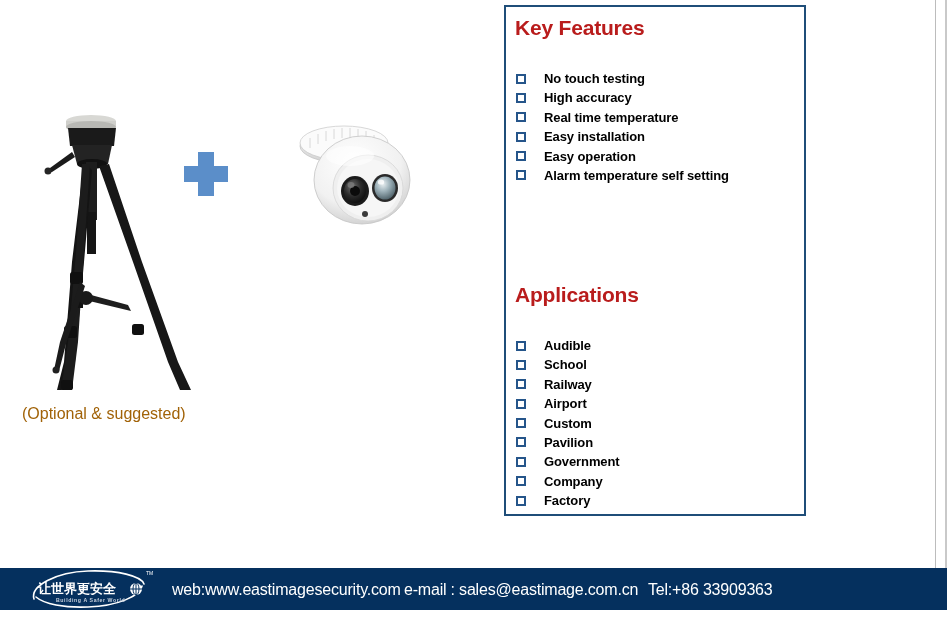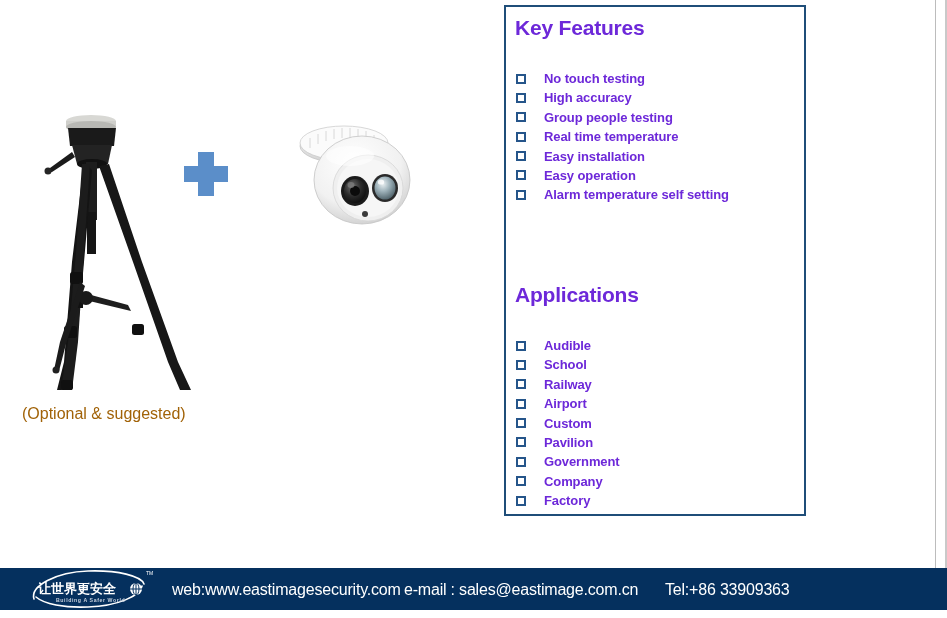--- a/index.html
+++ b/index.html
@@ -107,21 +107,21 @@
     left: 504px;
     top: 5px;
     width: 302px;
     height: 511px;
     border: 2px solid #1f4e79;
     box-sizing: border-box;
     background: #ffffff;
   }
 
   .panel-heading {
-    color: #6d28d9;
+    color: #b91c1c;
     font-size: 21px;
     font-weight: bold;
     letter-spacing: -0.2px;
   }
   .heading-key-features {
     position: absolute;
     left: 9px;
     top: 9px;
   }
   .heading-applications {
@@ -149,21 +149,21 @@
     width: 10px;
     height: 10px;
     border: 2px solid #25558a;
     box-sizing: border-box;
     flex: 0 0 auto;
     margin-right: 18px;
   }
   .check-label {
     font-size: 13px;
     font-weight: bold;
-    color: #6d28d9;
+    color: #000000;
     white-space: nowrap;
     letter-spacing: -0.1px;
   }
 
   
   #footer-bar {
     position: absolute;
     left: 0;
     top: 568px;
     width: 947px;
@@ -184,21 +184,21 @@
   .footer-text {
     position: absolute;
     top: 13px;
     font-size: 16px;
     color: #ffffff;
     white-space: nowrap;
     letter-spacing: -0.2px;
   }
   .footer-web   { left: 172px; }
   .footer-email { left: 404px; }
-  .footer-tel   { left: 665px; text-align: center; }
+  .footer-tel   { left: 648px; text-align: center; }
 </style>
 </head>
 <body>
 
 <div id="slide">
 
   <div class="edge-rule-right"></div>
   <div class="edge-rule-right2"></div>
 
   <div id="product-area">
@@ -315,24 +315,20 @@
       <li class="check-item">
         <span class="checkbox-glyph"></span>
         <span class="check-label">No touch testing</span>
       </li>
       <li class="check-item">
         <span class="checkbox-glyph"></span>
         <span class="check-label">High accuracy</span>
       </li>
       <li class="check-item">
         <span class="checkbox-glyph"></span>
-        <span class="check-label">Group people testing</span>
-      </li>
-      <li class="check-item">
-        <span class="checkbox-glyph"></span>
         <span class="check-label">Real time temperature</span>
       </li>
       <li class="check-item">
         <span class="checkbox-glyph"></span>
         <span class="check-label">Easy installation</span>
       </li>
       <li class="check-item">
         <span class="checkbox-glyph"></span>
         <span class="check-label">Easy operation</span>
       </li>

